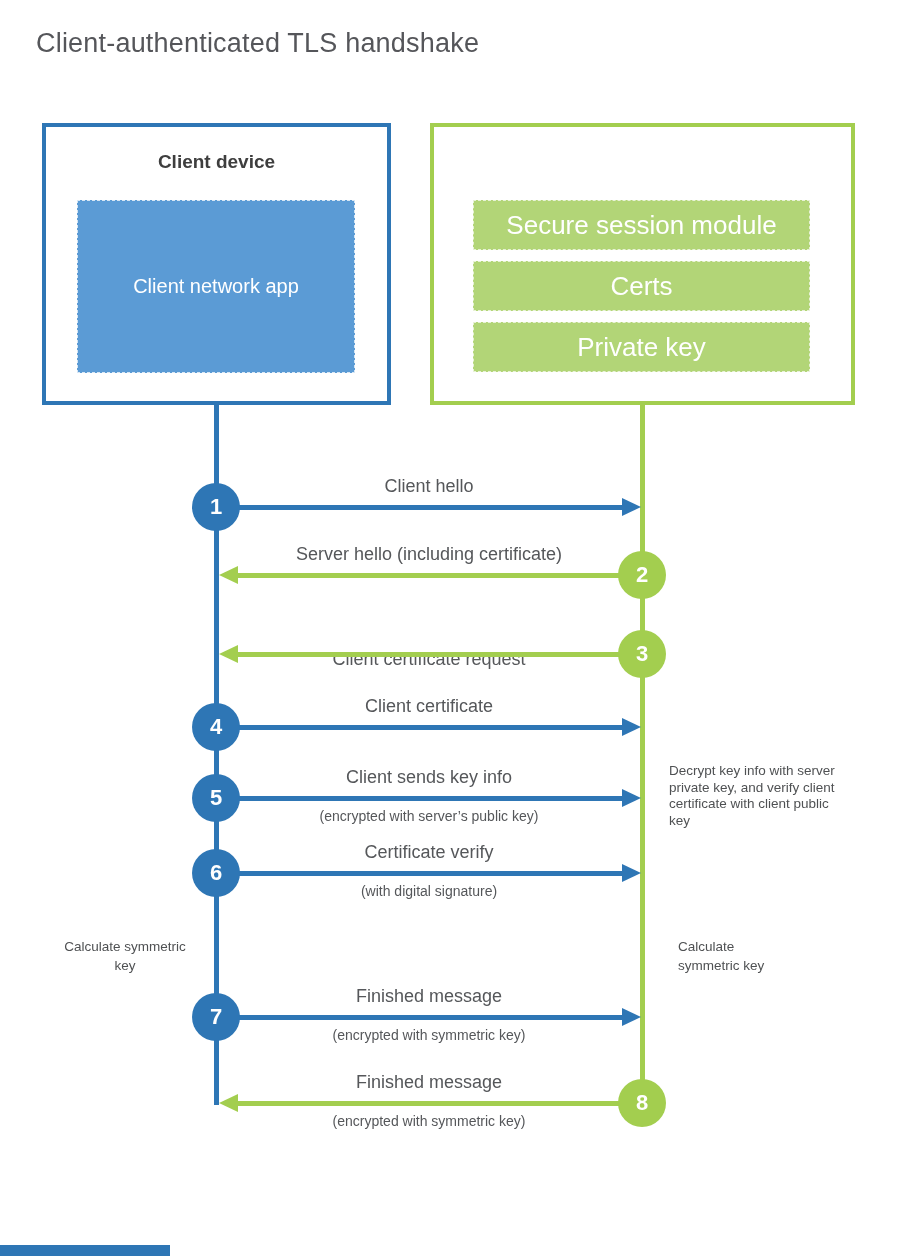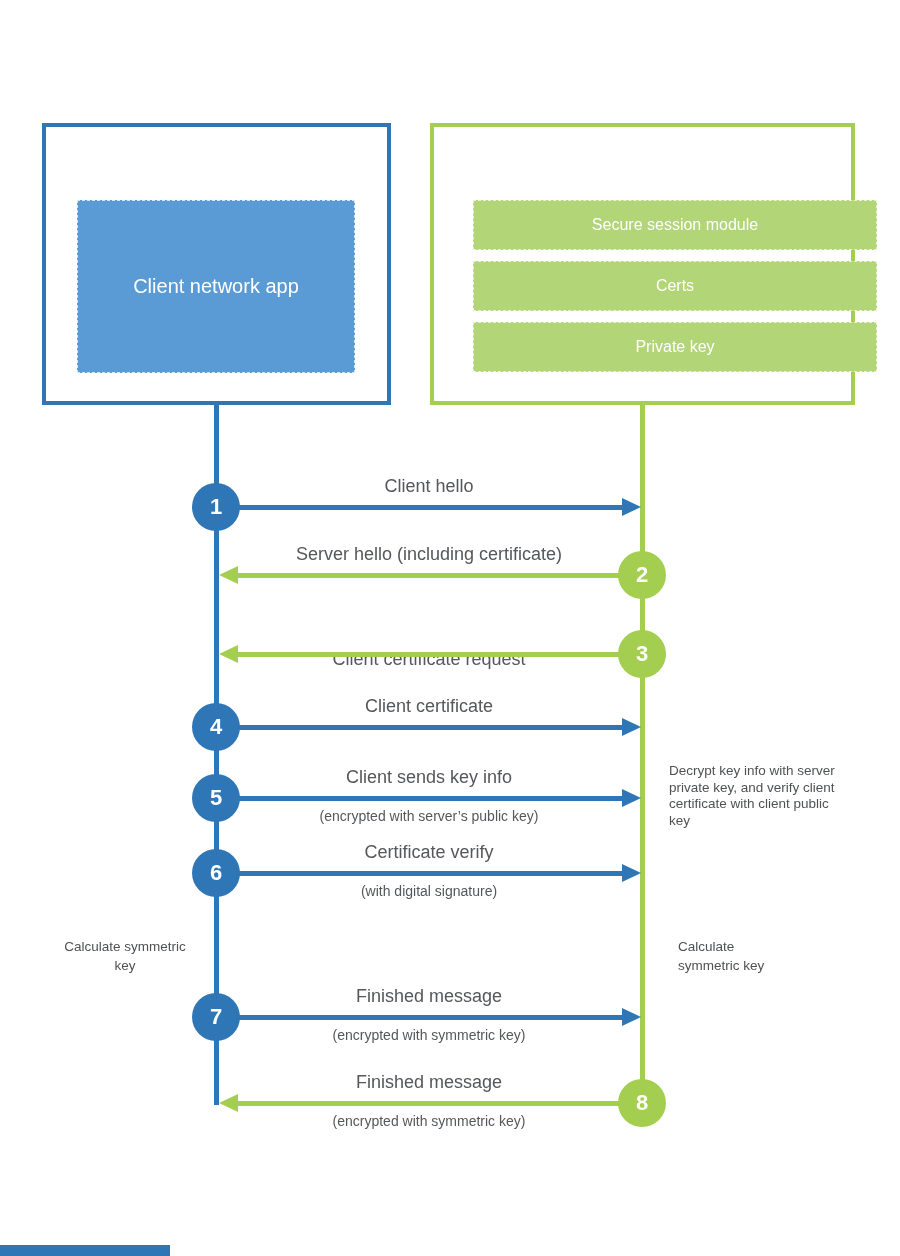--- a/index.html
+++ b/index.html
@@ -22,24 +22,24 @@
     color:var(--heading-text,#3E3E3E);
   }
   .app-box{
     left:31px;top:73px;width:278px;height:173px;background:var(--blue-fill,#5B9BD5);
     border:1px dashed rgba(255,255,255,0.75);box-sizing:border-box;
     display:flex;align-items:center;justify-content:center;text-align:center;
     color:#fff;font-size:20px;line-height:29px;
   }
   .app-box span{display:block;width:170px;}
   .module-bar{
-    left:39px;width:404px;height:50px;background:var(--green-fill,#B2D577);
+    left:39px;width:337px;height:50px;background:var(--green-fill,#B2D577);
     border:1px dashed rgba(255,255,255,0.7);box-sizing:border-box;
     display:flex;align-items:center;justify-content:center;
-    color:#fff;font-size:16px;
+    color:#fff;font-size:26px;
   }
   
   .lifeline{width:5px;top:405px;height:700px;}
   .lifeline.blue{left:214px;background:var(--blue,#2E76B5);}
   .lifeline.green{left:640px;background:var(--green,#A3CE4F);}
   
   .msg-label{
     left:221px;width:416px;text-align:center;font-size:18px;color:var(--label-text,#55575A);
   }
   .msg-sub{
@@ -63,22 +63,24 @@
   .note-calc-left{left:60px;top:937px;width:130px;text-align:center;line-height:19px;}
   .note-calc-right{left:678px;top:937px;width:120px;text-align:left;line-height:19px;}
   
   .footer-bar{left:0;top:1245px;width:170px;height:11px;background:var(--blue,#2E76B5);}
 </style>
 </head>
 <body>
 
 <div id="stage">
 
+  <div class="abs diagram-title">Client-authenticated TLS handshake</div>
 
   <div class="abs entity-box client-box">
+    <div class="abs entity-title">Client device</div>
     <div class="abs app-box">
       <span>Client network app</span>
     </div>
   </div>
 
   <div class="abs entity-box server-box">
     <div class="abs module-bar" style="top:73px;">
       <span>Secure session module</span>
     </div>
     <div class="abs module-bar" style="top:134px;">

